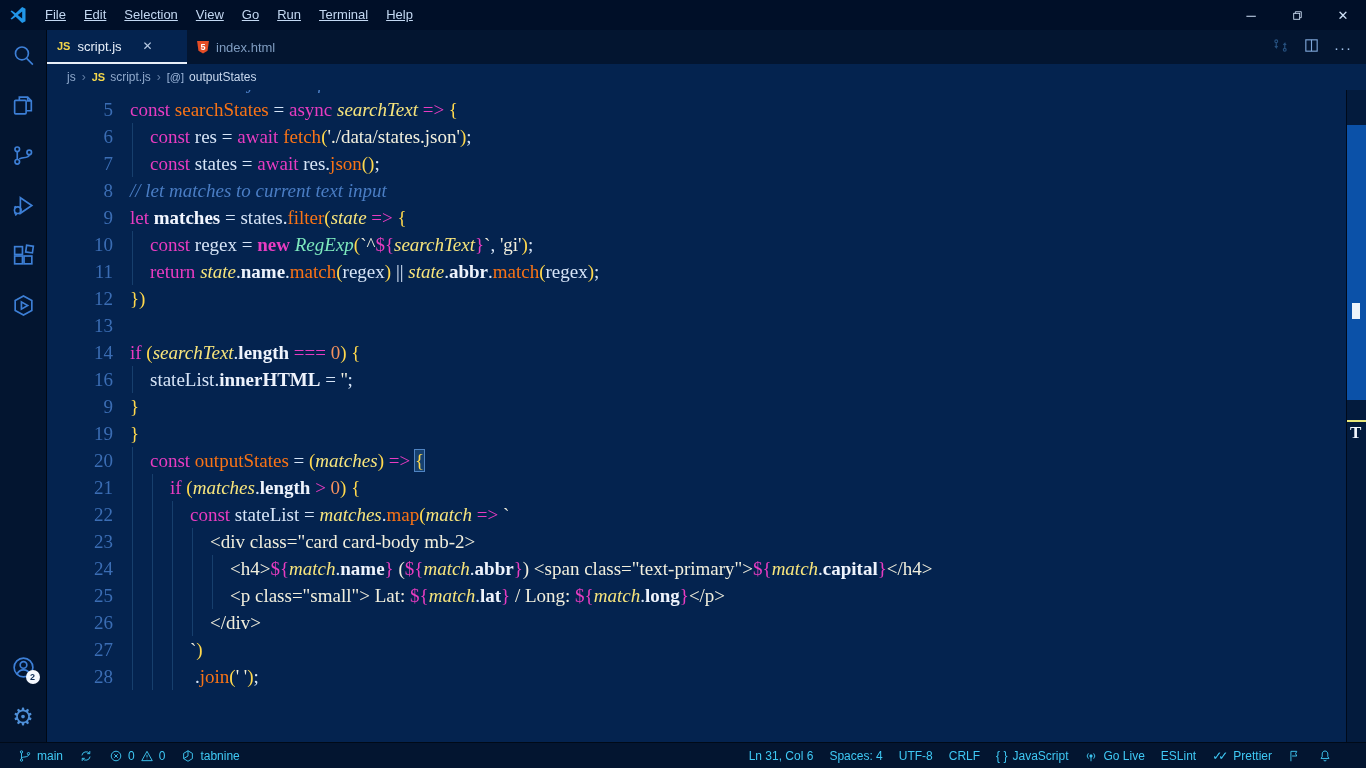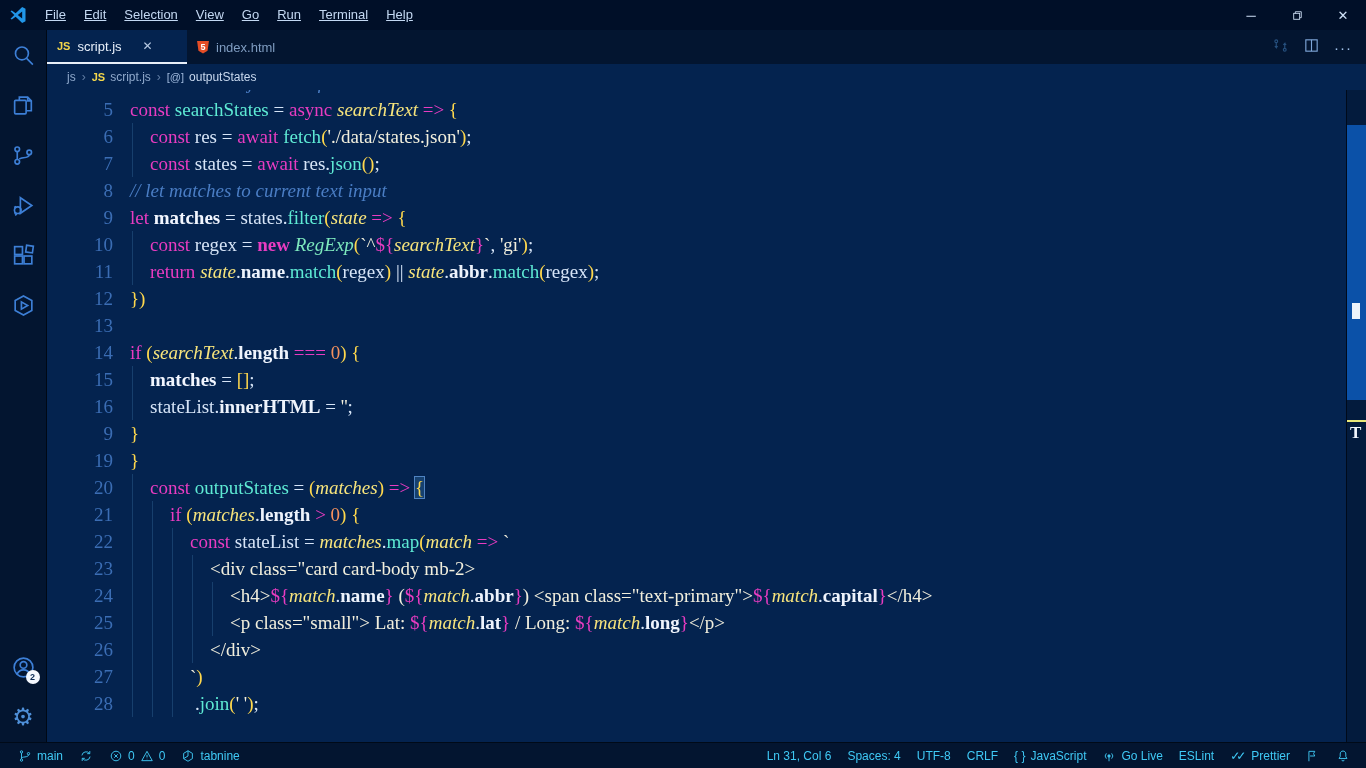--- a/index.html
+++ b/index.html
@@ -62,21 +62,21 @@
             background:#04234f; overflow:hidden; border-right:1px solid #000a1a; }
   #lines { position:absolute; top:-21px; left:0; right:0; }
   .line { position:relative; height:27px; font-family:"Liberation Serif", serif; font-size:19px;
           line-height:27px; white-space:pre; }
   .ln { position:absolute; left:0; width:66px; text-align:right; color:#3b6db4; }
   .codetxt { position:absolute; left:83px; top:0; }
   .guide { position:absolute; top:0; bottom:0; width:1px; background:#173f6d; }
 
   .t-k  { color:#e83cc1; }
   .t-kb { color:#e83cc1; font-weight:bold; }
-  .t-f  { color:#5eead4; }
+  .t-f  { color:#f97316; }
   .t-fi { color:#7de8bd; font-style:italic; }
   .t-p  { color:#f8e57c; font-style:italic; }
   .t-pr { color:#eef3fc; font-weight:bold; }
   .t-v  { color:#d6e4f7; }
   .t-b  { color:#f2f6ff; font-weight:bold; }
   .t-s  { color:#f2efdd; }
   .t-n  { color:#f7925e; }
   .t-c  { color:#4a7dc4; font-style:italic; }
   .t-y  { color:#ffd84d; }
   .t-o  { color:#e83cc1; }
@@ -92,21 +92,21 @@
               font-family:"Liberation Serif", serif; }
 
   
   #statusbar { position:absolute; left:0; top:742px; width:1366px; height:26px; background:#031530;
                border-top:1px solid #000a18; display:flex; align-items:center; justify-content:space-between;
                color:#3fc9f5; font-size:12px; }
   .sb-group { display:flex; align-items:center; height:26px; }
   .sb-item { display:flex; align-items:center; gap:5px; padding:0 8px; height:26px; cursor:default; }
   .sb-item svg { width:14px; height:14px; }
   #sb-left { padding-left:10px; }
-  #sb-right { padding-right:8px; }
+  #sb-right { padding-right:26px; }
   .dblcheck { letter-spacing:-4px; margin-right:4px; }
 </style>
 </head>
 <body>
 
 <div id="app">
 
   <div id="titlebar">
     <span id="vscode-logo">
       <svg viewBox="0 0 24 24">
@@ -241,21 +241,20 @@
         <div class="line"><span class="ln">5</span><span class="codetxt" style="padding-left: 0px;"><span class="t-k">const </span><span class="t-f">searchStates</span><span class="t-w"> = </span><span class="t-k">async </span><span class="t-p">searchText</span><span class="t-w"> </span><span class="t-o">=&gt;</span><span class="t-w"> </span><span class="t-y">{</span></span></div>
         <div class="line"><span class="ln">6</span><div class="guide" style="left: 85px;"></div><span class="codetxt" style="padding-left: 20px;"><span class="t-k">const </span><span class="t-v">res</span><span class="t-w"> = </span><span class="t-k">await </span><span class="t-f">fetch</span><span class="t-y">(</span><span class="t-s">'./data/states.json'</span><span class="t-y">)</span><span class="t-w">;</span></span></div>
         <div class="line"><span class="ln">7</span><div class="guide" style="left: 85px;"></div><span class="codetxt" style="padding-left: 20px;"><span class="t-k">const </span><span class="t-v">states</span><span class="t-w"> = </span><span class="t-k">await </span><span class="t-v">res</span><span class="t-w">.</span><span class="t-f">json</span><span class="t-y">()</span><span class="t-w">;</span></span></div>
         <div class="line"><span class="ln">8</span><span class="codetxt" style="padding-left: 0px;"><span class="t-c">// let matches to current text input</span></span></div>
         <div class="line"><span class="ln">9</span><span class="codetxt" style="padding-left: 0px;"><span class="t-k">let </span><span class="t-b">matches</span><span class="t-w"> = </span><span class="t-v">states</span><span class="t-w">.</span><span class="t-f">filter</span><span class="t-y">(</span><span class="t-p">state</span><span class="t-w"> </span><span class="t-o">=&gt;</span><span class="t-w"> </span><span class="t-y">{</span></span></div>
         <div class="line"><span class="ln">10</span><div class="guide" style="left: 85px;"></div><span class="codetxt" style="padding-left: 20px;"><span class="t-k">const </span><span class="t-v">regex</span><span class="t-w"> = </span><span class="t-kb">new </span><span class="t-fi">RegExp</span><span class="t-y">(</span><span class="t-s">`^</span><span class="t-o">${</span><span class="t-p">searchText</span><span class="t-o">}</span><span class="t-s">`</span><span class="t-w">, </span><span class="t-s">'gi'</span><span class="t-y">)</span><span class="t-w">;</span></span></div>
         <div class="line"><span class="ln">11</span><div class="guide" style="left: 85px;"></div><span class="codetxt" style="padding-left: 20px;"><span class="t-k">return </span><span class="t-p">state</span><span class="t-w">.</span><span class="t-pr">name</span><span class="t-w">.</span><span class="t-f">match</span><span class="t-y">(</span><span class="t-v">regex</span><span class="t-y">)</span><span class="t-w"> || </span><span class="t-p">state</span><span class="t-w">.</span><span class="t-pr">abbr</span><span class="t-w">.</span><span class="t-f">match</span><span class="t-y">(</span><span class="t-v">regex</span><span class="t-y">)</span><span class="t-w">;</span></span></div>
         <div class="line"><span class="ln">12</span><span class="codetxt" style="padding-left: 0px;"><span class="t-y">})</span></span></div>
         <div class="line"><span class="ln">13</span><span class="codetxt" style="padding-left: 0px;"></span></div>
         <div class="line"><span class="ln">14</span><span class="codetxt" style="padding-left: 0px;"><span class="t-k">if </span><span class="t-y">(</span><span class="t-p">searchText</span><span class="t-w">.</span><span class="t-pr">length</span><span class="t-w"> </span><span class="t-o">===</span><span class="t-w"> </span><span class="t-n">0</span><span class="t-y">)</span><span class="t-w"> </span><span class="t-y">{</span></span></div>
-        <div class="line"><span class="ln">15</span><div class="guide" style="left: 85px;"></div><span class="codetxt" style="padding-left: 20px;"><span class="t-b">matches</span><span class="t-w"> = </span><span class="t-y">[]</span><span class="t-w">;</span></span></div>
         <div class="line"><span class="ln">16</span><div class="guide" style="left: 85px;"></div><span class="codetxt" style="padding-left: 20px;"><span class="t-v">stateList</span><span class="t-w">.</span><span class="t-pr">innerHTML</span><span class="t-w"> = </span><span class="t-s">''</span><span class="t-w">;</span></span></div>
         <div class="line"><span class="ln">9</span><span class="codetxt" style="padding-left: 0px;"><span class="t-y">}</span></span></div>
         <div class="line"><span class="ln">19</span><span class="codetxt" style="padding-left: 0px;"><span class="t-y">}</span></span></div>
         <div class="line"><span class="ln">20</span><div class="guide" style="left: 85px;"></div><span class="codetxt" style="padding-left: 20px;"><span class="t-k">const </span><span class="t-f">outputStates</span><span class="t-w"> = </span><span class="t-y">(</span><span class="t-p">matches</span><span class="t-y">)</span><span class="t-w"> </span><span class="t-o">=&gt;</span><span class="t-w"> </span><span class="t-hb">{</span></span></div>
         <div class="line"><span class="ln">21</span><div class="guide" style="left: 85px;"></div><div class="guide" style="left: 105px;"></div><span class="codetxt" style="padding-left: 40px;"><span class="t-k">if </span><span class="t-y">(</span><span class="t-p">matches</span><span class="t-w">.</span><span class="t-pr">length</span><span class="t-w"> </span><span class="t-o">&gt;</span><span class="t-w"> </span><span class="t-n">0</span><span class="t-y">)</span><span class="t-w"> </span><span class="t-y">{</span></span></div>
         <div class="line"><span class="ln">22</span><div class="guide" style="left: 85px;"></div><div class="guide" style="left: 105px;"></div><div class="guide" style="left: 125px;"></div><span class="codetxt" style="padding-left: 60px;"><span class="t-k">const </span><span class="t-v">stateList</span><span class="t-w"> = </span><span class="t-p">matches</span><span class="t-w">.</span><span class="t-f">map</span><span class="t-y">(</span><span class="t-p">match</span><span class="t-w"> </span><span class="t-o">=&gt;</span><span class="t-w"> </span><span class="t-s">`</span></span></div>
         <div class="line"><span class="ln">23</span><div class="guide" style="left: 85px;"></div><div class="guide" style="left: 105px;"></div><div class="guide" style="left: 125px;"></div><div class="guide" style="left: 145px;"></div><span class="codetxt" style="padding-left: 80px;"><span class="t-s">&lt;div class="card card-body mb-2&gt;</span></span></div>
         <div class="line"><span class="ln">24</span><div class="guide" style="left: 85px;"></div><div class="guide" style="left: 105px;"></div><div class="guide" style="left: 125px;"></div><div class="guide" style="left: 145px;"></div><div class="guide" style="left: 165px;"></div><span class="codetxt" style="padding-left: 100px;"><span class="t-s">&lt;h4&gt;</span><span class="t-o">${</span><span class="t-p">match</span><span class="t-w">.</span><span class="t-pr">name</span><span class="t-o">}</span><span class="t-s"> (</span><span class="t-o">${</span><span class="t-p">match</span><span class="t-w">.</span><span class="t-pr">abbr</span><span class="t-o">}</span><span class="t-s">) &lt;span class="text-primary"&gt;</span><span class="t-o">${</span><span class="t-p">match</span><span class="t-w">.</span><span class="t-pr">capital</span><span class="t-o">}</span><span class="t-s">&lt;/h4&gt;</span></span></div>
         <div class="line"><span class="ln">25</span><div class="guide" style="left: 85px;"></div><div class="guide" style="left: 105px;"></div><div class="guide" style="left: 125px;"></div><div class="guide" style="left: 145px;"></div><div class="guide" style="left: 165px;"></div><span class="codetxt" style="padding-left: 100px;"><span class="t-s">&lt;p class="small"&gt; Lat: </span><span class="t-o">${</span><span class="t-p">match</span><span class="t-w">.</span><span class="t-pr">lat</span><span class="t-o">}</span><span class="t-s"> / Long: </span><span class="t-o">${</span><span class="t-p">match</span><span class="t-w">.</span><span class="t-pr">long</span><span class="t-o">}</span><span class="t-s">&lt;/p&gt;</span></span></div>
         <div class="line"><span class="ln">26</span><div class="guide" style="left: 85px;"></div><div class="guide" style="left: 105px;"></div><div class="guide" style="left: 125px;"></div><div class="guide" style="left: 145px;"></div><span class="codetxt" style="padding-left: 80px;"><span class="t-s">&lt;/div&gt;</span></span></div>

